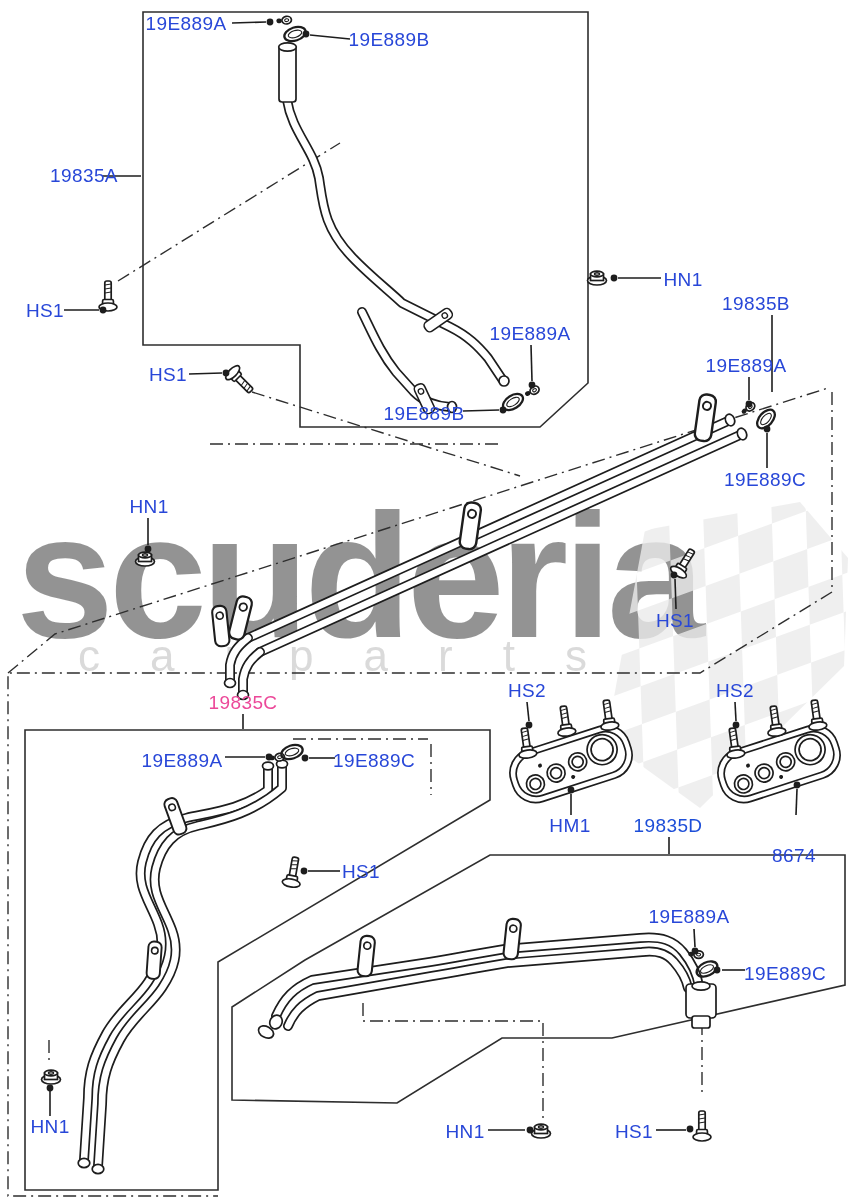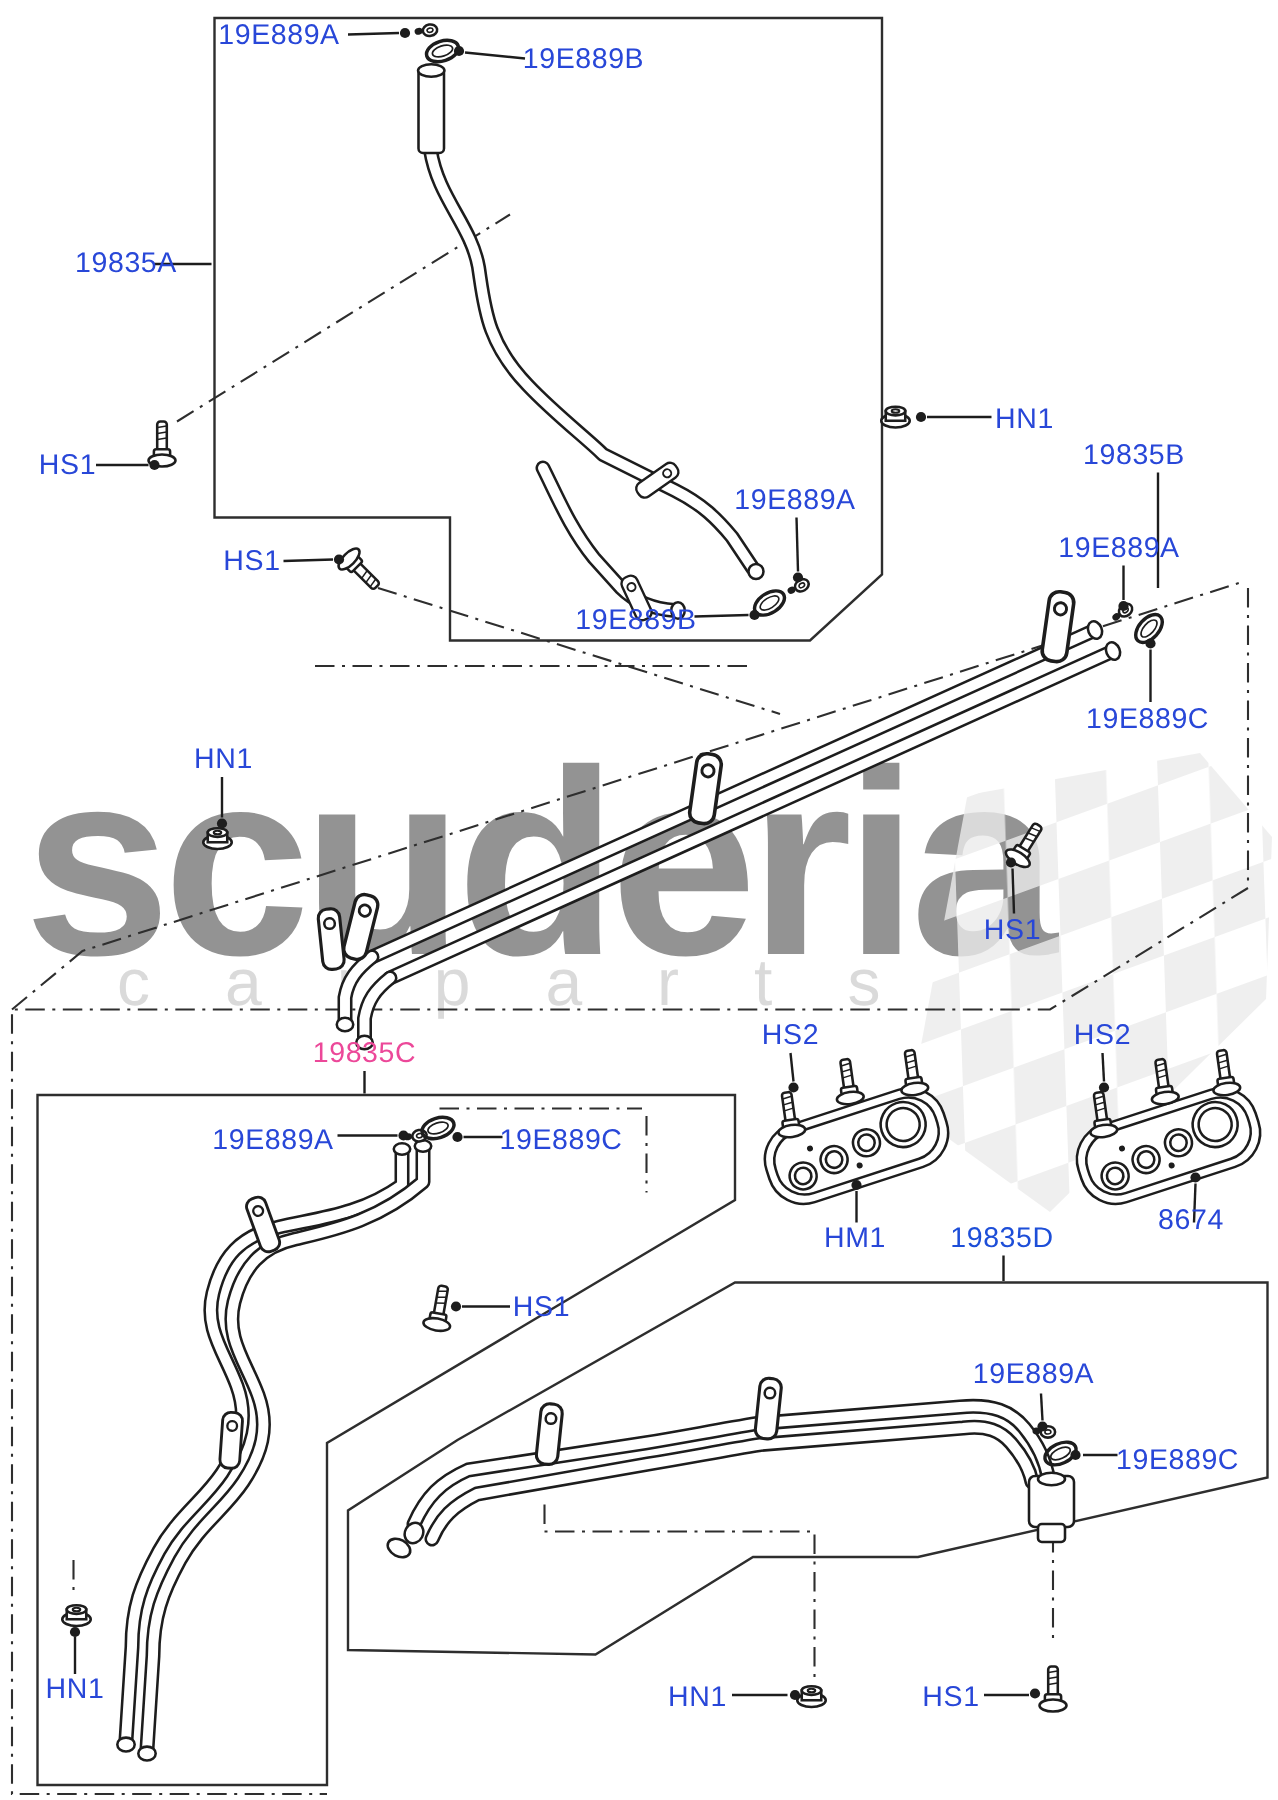--- a/index.html
+++ b/index.html
@@ -266,21 +266,21 @@
       <div class="part-label" style="left: 765px; top: 480px; color: rgb(40, 71, 216);">19E889C</div>
       <div class="part-label" style="left: 149px; top: 507px; color: rgb(40, 71, 216);">HN1</div>
       <div class="part-label" style="left: 675px; top: 621px; color: rgb(40, 71, 216);">HS1</div>
       <div class="part-label" style="left: 243px; top: 703px; color: #ec4899;">19835C</div>
       <div class="part-label" style="left: 182px; top: 761px; color: rgb(40, 71, 216);">19E889A</div>
       <div class="part-label" style="left: 374px; top: 761px; color: rgb(40, 71, 216);">19E889C</div>
       <div class="part-label" style="left: 527px; top: 691px; color: rgb(40, 71, 216);">HS2</div>
       <div class="part-label" style="left: 735px; top: 691px; color: rgb(40, 71, 216);">HS2</div>
       <div class="part-label" style="left: 570px; top: 826px; color: rgb(40, 71, 216);">HM1</div>
       <div class="part-label" style="left: 668px; top: 826px; color: #1d4ed8;">19835D</div>
-      <div class="part-label" style="left: 794px; top: 814px; color: rgb(40, 71, 216);">8674</div>
+      <div class="part-label" style="left: 794px; top: 856px; color: rgb(40, 71, 216);">8674</div>
       <div class="part-label" style="left: 361px; top: 872px; color: rgb(40, 71, 216);">HS1</div>
       <div class="part-label" style="left: 689px; top: 917px; color: rgb(40, 71, 216);">19E889A</div>
       <div class="part-label" style="left: 785px; top: 974px; color: rgb(40, 71, 216);">19E889C</div>
       <div class="part-label" style="left: 50px; top: 1127px; color: rgb(40, 71, 216);">HN1</div>
       <div class="part-label" style="left: 465px; top: 1132px; color: rgb(40, 71, 216);">HN1</div>
       <div class="part-label" style="left: 634px; top: 1132px; color: rgb(40, 71, 216);">HS1</div>
     </div>
 </div>
 
 </body></html>

